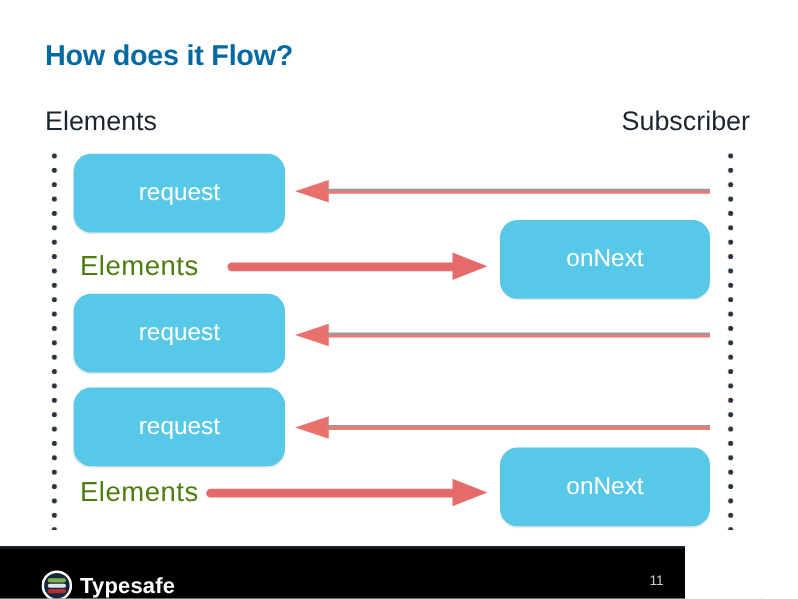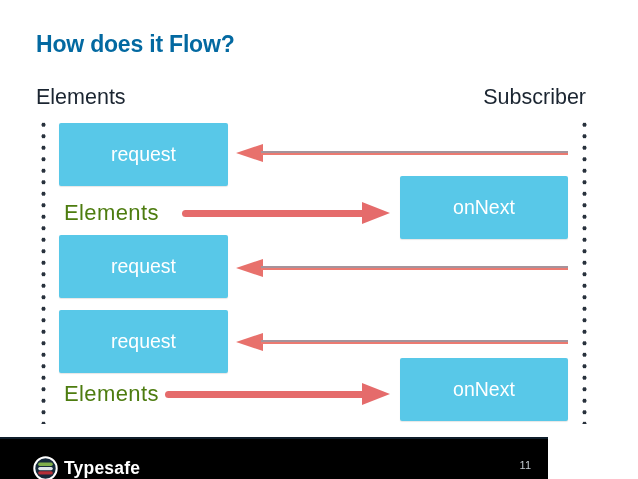--- a/index.html
+++ b/index.html
@@ -8,33 +8,33 @@
     font-family:"Liberation Sans", sans-serif; overflow:hidden;
   }
   .title {
     position:absolute; left:36px; top:31px;
     font-size:23px; font-weight:bold; color:#0369a1; letter-spacing:-0.2px;
   }
   .col-label {
     position:absolute; top:85px; font-size:21.5px; color:#1b2531;
   }
   .col-label.left  { left:36px; }
-  .col-label.right { right:52px; }
+  .col-label.right { right:38px; }
 
   .lifeline {
     position:absolute; top:119px; width:5px; height:305px;
     background-image:radial-gradient(circle, #28313c 1.8px, rgba(40,49,60,0) 2.3px);
     background-size:5px 11.5px; background-repeat:repeat-y; background-position:center 0;
   }
   .lifeline.left  { left:41px; }
   .lifeline.right { left:582px; }
 
   .node {
     position:absolute; display:flex; align-items:center; justify-content:center;
-    background:#58c8e8; color:#ffffff; font-size:19.5px; border-radius:2px;
+    background:#58c8e8; color:#ffffff; font-size:19.5px; border-radius:14px;
     box-shadow:0 1px 1px rgba(0,0,0,0.10);
   }
   .node.n1 { left:59px;  top:123px; width:169px; height:63px; }
   .node.n2 { left:400px; top:176px; width:168px; height:63px; }
   .node.n3 { left:59px;  top:235px; width:169px; height:63px; }
   .node.n4 { left:59px;  top:310px; width:169px; height:63px; }
   .node.n5 { left:400px; top:358px; width:168px; height:63px; }
 
   
   .req-arrow { position:absolute; left:236px; width:332px; height:20px; }

